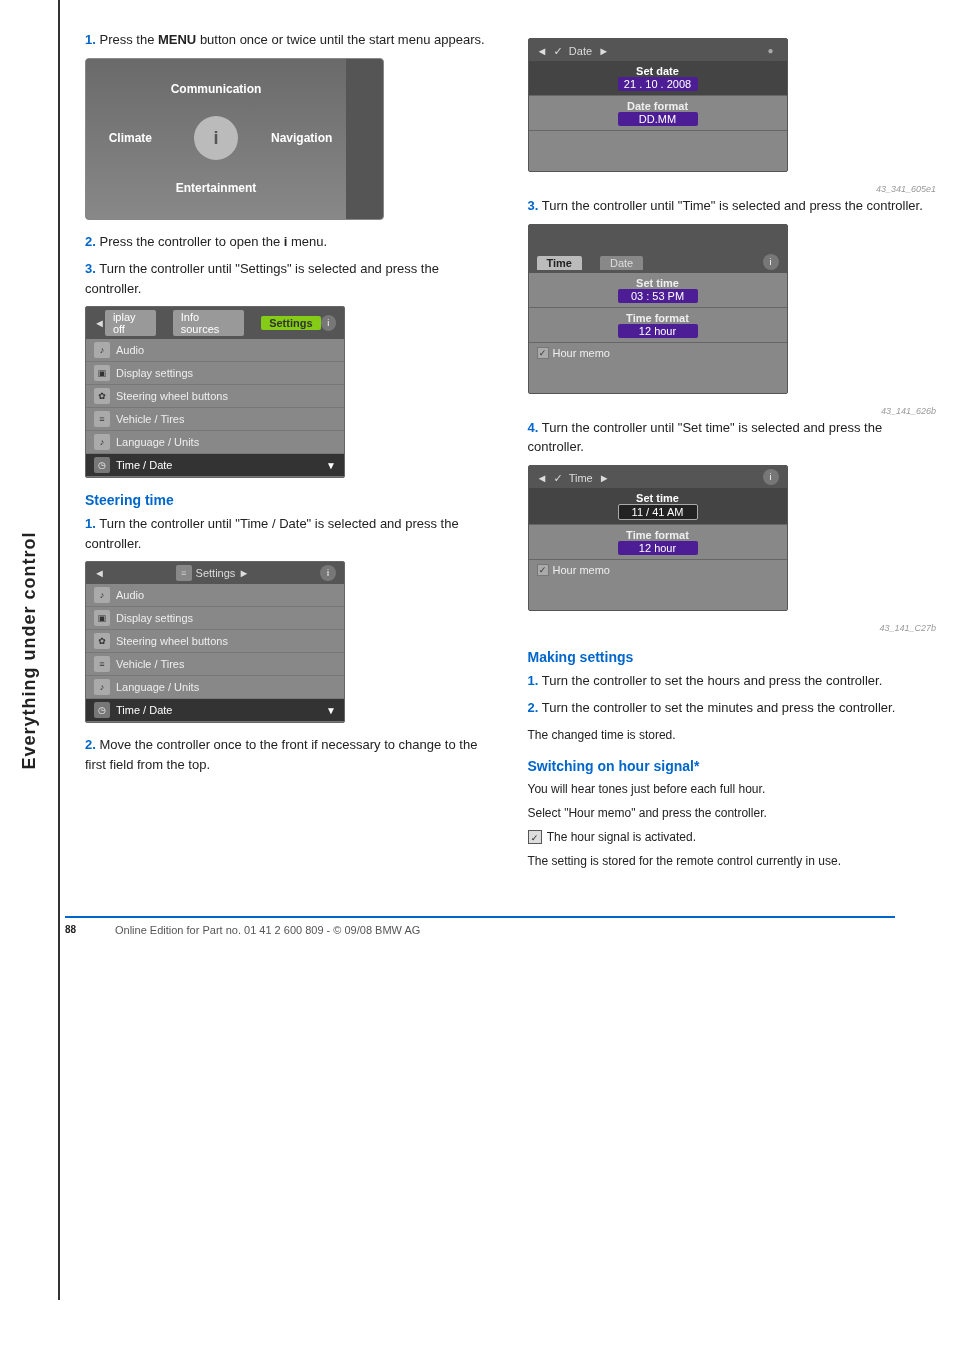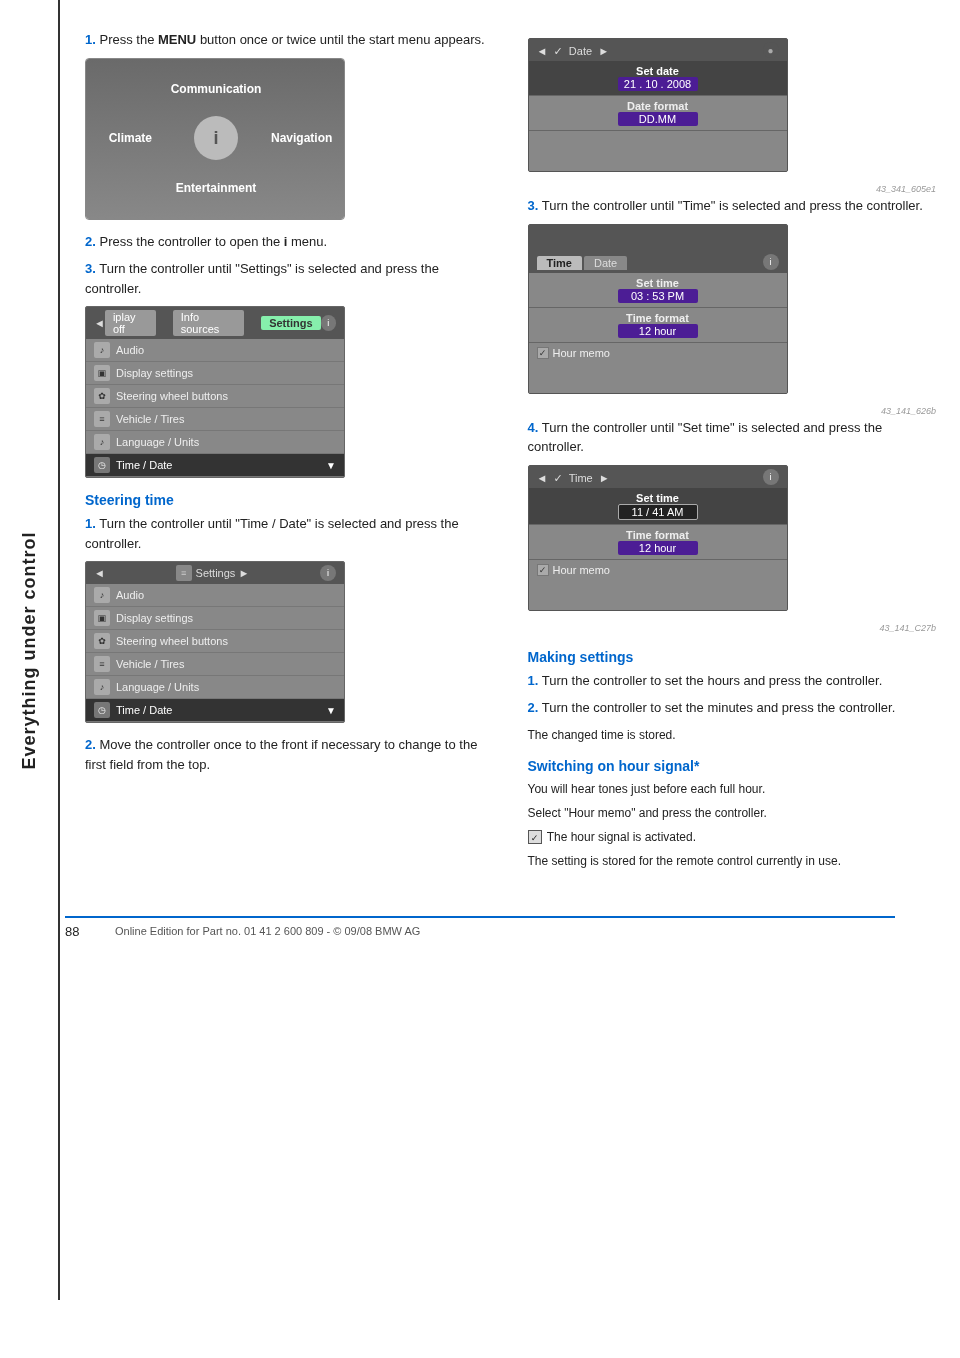--- a/index.html
+++ b/index.html
@@ -134,21 +134,21 @@
       color: #ddd;
     }
     .screen-tab {
       background: #999;
       color: #fff;
       padding: 1px 8px;
       border-radius: 2px;
       font-size: 11px;
     }
     .screen-tab.active {
-      background: #86efac;
+      background: #84cc16;
       color: #333;
       font-weight: bold;
     }
     .settings-row {
       display: flex;
       align-items: center;
       padding: 3px 8px;
       font-size: 11px;
       color: #eee;
       border-bottom: 1px solid #777;
@@ -185,21 +185,21 @@
       background: #555;
       display: flex;
       align-items: flex-end;
       justify-content: space-between;
       padding: 3px 8px;
       font-size: 11px;
       color: #ddd;
     }
     .dt-tabs {
       display: flex;
-      gap: 2px;
+      gap: 18px;
       margin-top: 28px;
     }
     .dt-tab {
       padding: 1px 10px;
       font-size: 11px;
       background: #888;
       color: #ddd;
       border-radius: 2px 2px 0 0;
     }
     .dt-tab.active {
@@ -287,22 +287,22 @@
       border-top: 2px solid #0066cc;
       margin: 20px 65px 0 65px;
       padding: 6px 0;
       display: flex;
       align-items: center;
       gap: 20px;
       font-size: 11px;
       color: #555;
     }
     .page-number {
-      font-size: 13px;
-      font-weight: normal;
+      font-size: 10px;
+      font-weight: bold;
       color: #222;
       min-width: 30px;
     }
 
     
     .screen-img-tag {
       font-size: 9px;
       color: #999;
       text-align: right;
       padding: 0 4px 2px 0;
@@ -318,21 +318,21 @@
 
 <div class="main-content">
 
   <div class="left-col">
 
     <p class="step">
       <span class="step-num">1.</span>
       Press the <strong>MENU</strong> button once or twice until the start menu appears.
     </p>
 
-    <div class="screen-box" style="width:260px;">
+    <div class="screen-box" style="width:299px;">
       <div class="main-menu-screen">
 
         <div></div>
         <div class="menu-item" style="font-size:12px;color:#fff;font-weight:bold;">Communication</div>
         <div></div>
 
         <div class="menu-item" style="font-size:12px;color:#fff;font-weight:bold;">Climate</div>
         <div class="menu-item center-icon" style="background:#bbb;">
           <span style="font-size:18px;font-weight:bold;color:#555;">i</span>
         </div>

